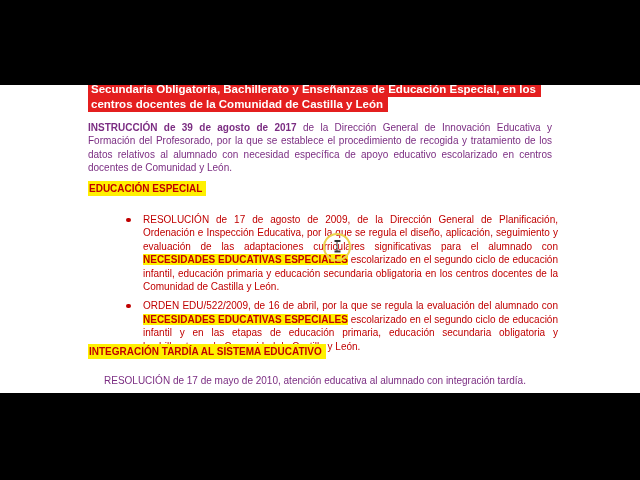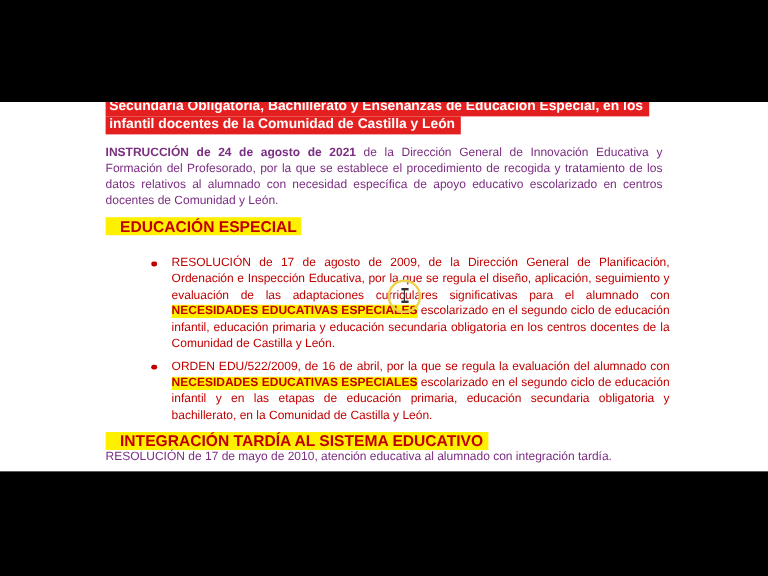--- a/index.html
+++ b/index.html
@@ -27,43 +27,43 @@
   .instruction{
     position:absolute;left:0;top:36px;width:464px;margin:0;
     color:var(--text-purple,#7b2d82);font-size:10px;line-height:13.4px;
     text-align:justify;
   }
   .instruction b{font-weight:bold;}
   
   .heading{
     position:absolute;left:0;display:table;
     background:var(--highlight,#fff000);color:var(--text-red,#c00000);
-    font-weight:bold;font-size:13px;line-height:13px;padding:1px 4px 1px 12px;
+    font-weight:bold;font-size:10px;line-height:13px;padding:1px 4px 1px 1px;
     white-space:nowrap;
   }
   .heading.h1{top:96px;}
-  .heading.h2{top:275px;}
+  .heading.h2{top:259px;}
   
   .bullets{position:absolute;left:0;top:113px;width:455px;margin:15px;padding:0;list-style:none;}
   .bullet{
     position:relative;padding-left:40px;width:415px;
     color:var(--text-red,#c00000);font-size:10px;line-height:13.4px;
     text-align:justify;
   }
   .bullet + .bullet{margin-top:6px;}
   .dot{
     position:absolute;left:23px;top:4.5px;width:4.5px;height:4.5px;border-radius:50%;
     background:var(--text-red,#c00000);
   }
   .hl{
     background:var(--highlight,#fff000);font-weight:bold;
   }
   
   .tail{
-    position:absolute;left:0;top:289px;width:470px;margin:0;
+    position:absolute;left:16px;top:289px;width:470px;margin:0;
     color:var(--text-purple,#7b2d82);font-size:10px;line-height:13px;
   }
   
   .cursor-ring{
     position:absolute;left:323px;top:148px;width:24px;height:24px;
     border:2.5px solid var(--ring,#edd44e);border-radius:50%;z-index:2;
     box-sizing:content-box;
   }
   .ibeam{position:absolute;left:50%;top:50%;width:9px;height:13px;transform:translate(-50%,-54%);}
   .ibeam i{position:absolute;left:3.8px;top:1px;width:1.6px;height:11px;background:var(--cursor,#333);}
@@ -73,24 +73,24 @@
 </head>
 <body>
 
 <div class="stage">
 
   <div class="content">
     <div class="doc">
 
       <div class="banner">
         <span class="banner-line">Secundaria Obligatoria, Bachillerato y Enseñanzas de Educación Especial, en los</span>
-        <span class="banner-line">infantil docentes de la Comunidad de Castilla y León</span>
+        <span class="banner-line">centros docentes de la Comunidad de Castilla y León</span>
       </div>
 
-      <p class="instruction"><b>INSTRUCCIÓN de 24 de agosto de 2021</b><span> de la Dirección General de Innovación Educativa y Formación del Profesorado, por la que se establece el procedimiento de recogida y tratamiento de los datos relativos al alumnado con necesidad específica de apoyo educativo escolarizado en centros docentes de Comunidad y León.</span></p>
+      <p class="instruction"><b>INSTRUCCIÓN de 39 de agosto de 2017</b><span> de la Dirección General de Innovación Educativa y Formación del Profesorado, por la que se establece el procedimiento de recogida y tratamiento de los datos relativos al alumnado con necesidad específica de apoyo educativo escolarizado en centros docentes de Comunidad y León.</span></p>
 
       <div class="heading h1">EDUCACIÓN ESPECIAL</div>
 
       <ul class="bullets">
         <li class="bullet">
           <span class="dot"></span>
           <span><span>RESOLUCIÓN de 17 de agosto de 2009, de la Dirección General de Planificación, Ordenación e Inspección Educativa, por la que se regula el diseño, aplicación, seguimiento y evaluación de las adaptaciones curriculares significativas para el alumnado con </span><span class="hl">NECESIDADES EDUCATIVAS ESPECIALES</span><span> escolarizado en el segundo ciclo de educación infantil, educación primaria y educación secundaria obligatoria en los centros docentes de la Comunidad de Castilla y León.</span></span>
         </li>
         <li class="bullet">
           <span class="dot"></span>

